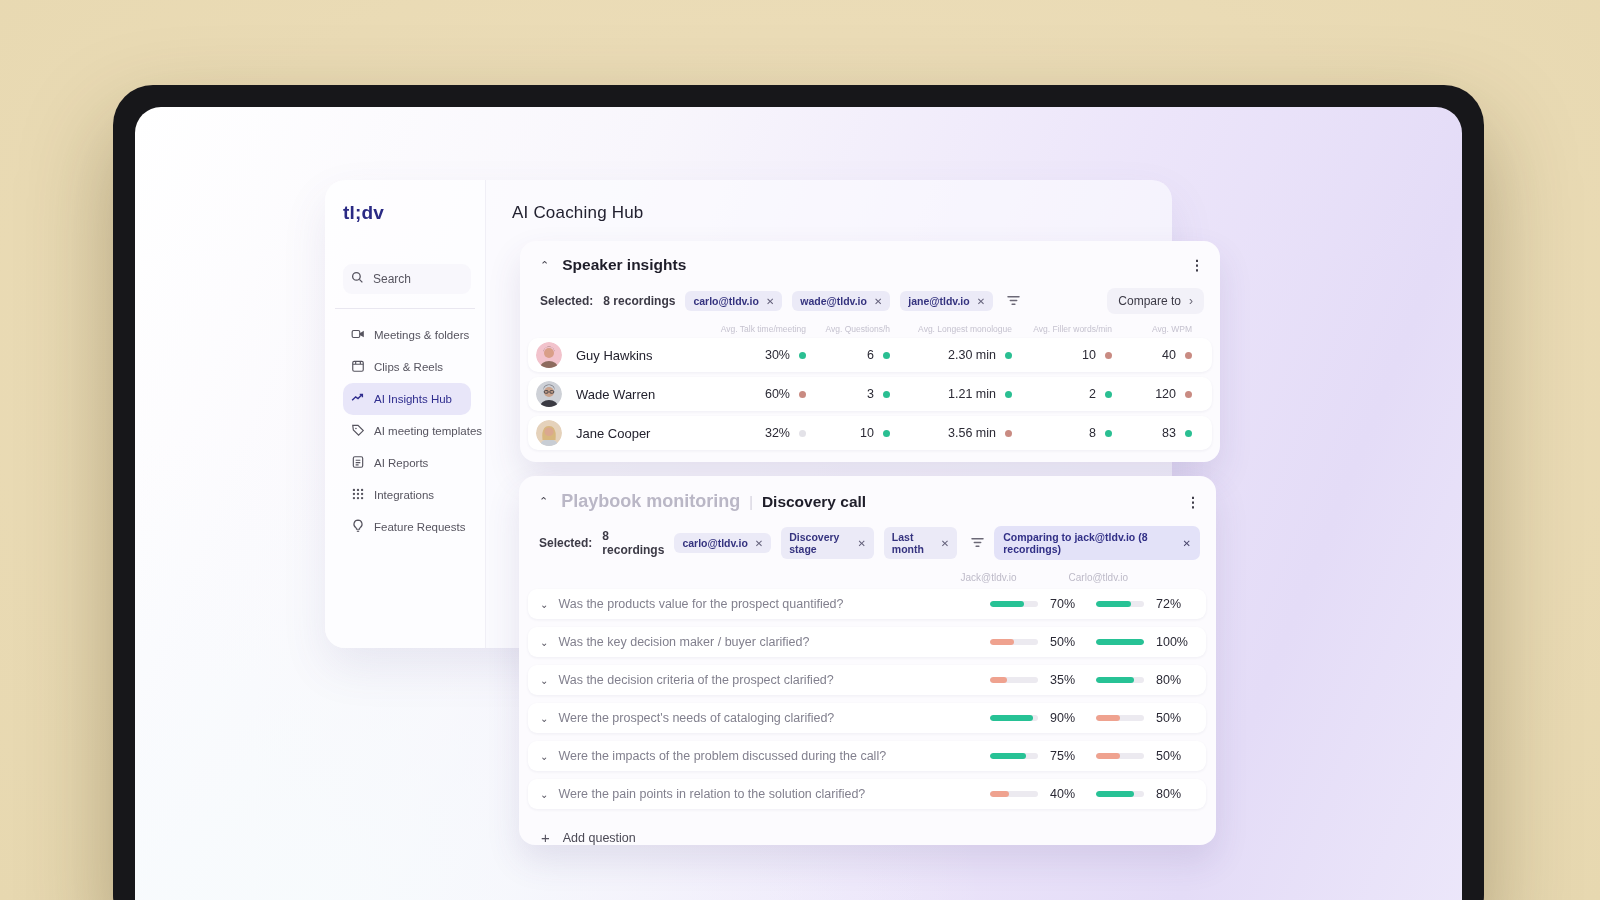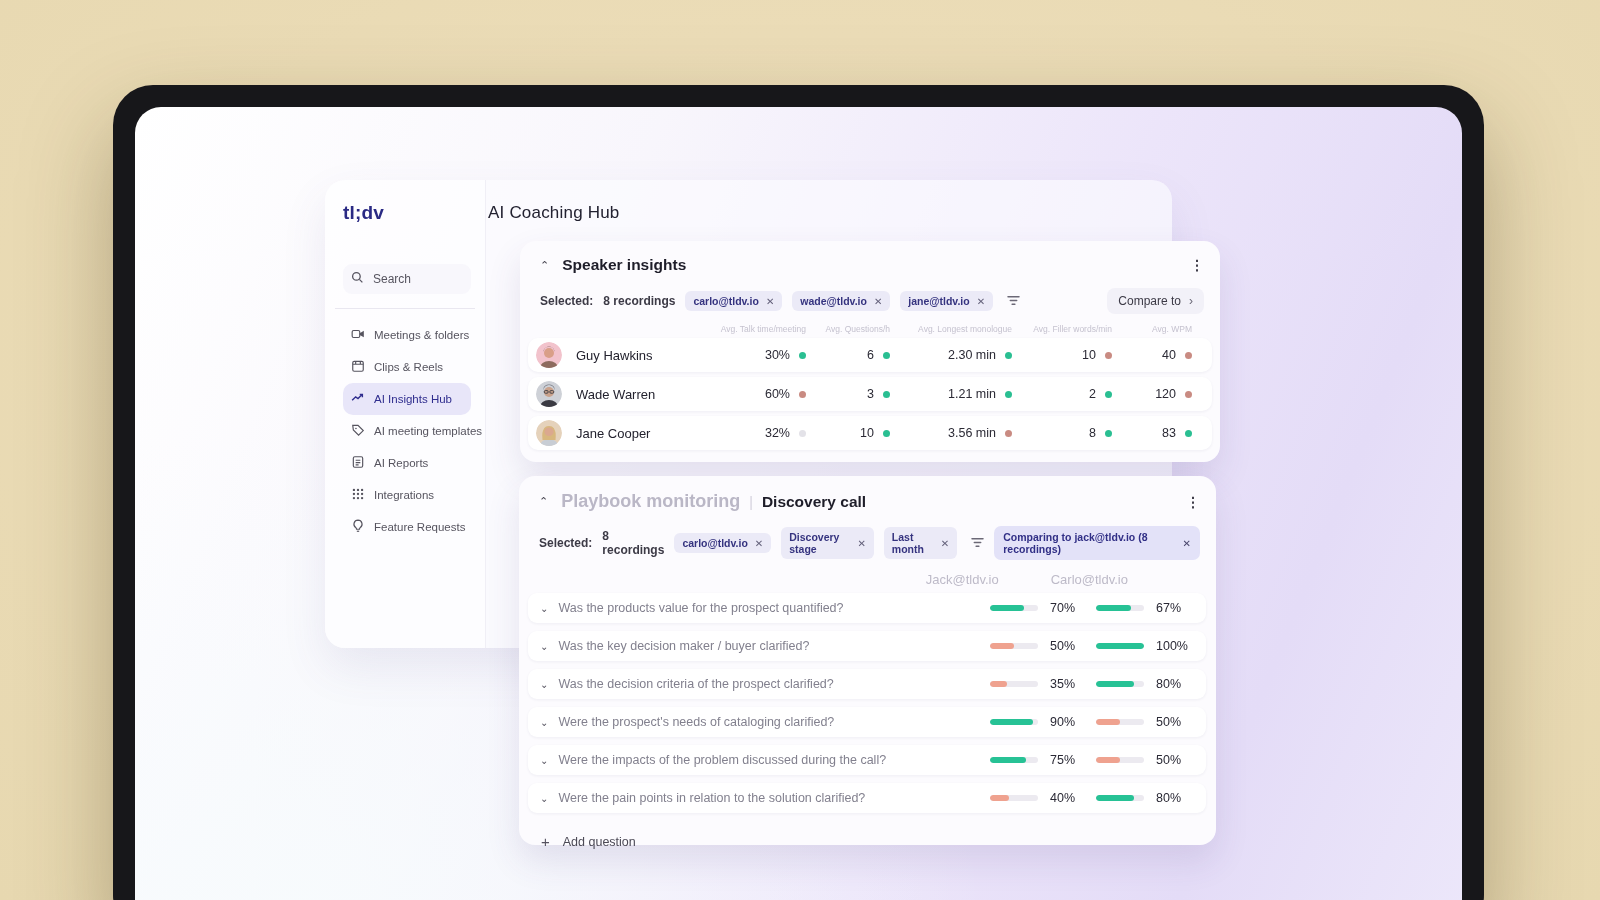--- a/index.html
+++ b/index.html
@@ -24,21 +24,21 @@
     border-radius:20px 0 0 20px; padding:22px 14px 0 18px; }
   .logo { font-size:19px; font-weight:bold; letter-spacing:.2px; color:#2a2a84; }
   .search-item { display:flex; align-items:center; gap:9px; margin-top:40px; padding:7px 8px;
     background:rgba(247,246,251,.85); border-radius:9px; color:#56545f; font-size:12px; cursor:pointer; }
   .side-divider { height:1px; background:#e9e7f0; margin:14px -4px 10px -8px; }
   .side-item { display:flex; align-items:center; gap:9px; padding:8px 8px; border-radius:10px;
     font-size:11.5px; color:#56545f; cursor:pointer; white-space:nowrap; }
   .side-item svg { flex:0 0 auto; }
   .side-item.active { background:#e8e6f9; color:#2f2d8e; font-weight:normal; }
 
-  .page-title { position:absolute; left:488px; top:203px; font-size:17px; color:#222130; font-weight:500; letter-spacing:.2px; }
+  .page-title { position:absolute; left:512px; top:203px; font-size:17px; color:#222130; font-weight:500; letter-spacing:.2px; }
 
   
   .panel { position:absolute; background:#fcfbfe; border-radius:16px; box-shadow:0 16px 34px rgba(70,60,120,.12); }
   .panel-head { display:flex; align-items:center; padding:15px 16px 0 20px; }
   .chev { color:#45434f; font-size:11px; line-height:1; margin-right:13px; cursor:pointer; user-select:none; }
   .panel-title { font-size:15.5px; font-weight:600; color:#1e1d29; }
   .panel-title-muted { font-size:18px; font-weight:600; color:#bab7c6; }
   .title-sep { color:#d3d0dc; margin:0 9px; font-size:14px; }
   .kebab { margin-left:auto; color:#3f3d49; font-size:14px; font-weight:bold; letter-spacing:0; cursor:pointer; line-height:1; }
 
@@ -63,21 +63,21 @@
   .s-row { background:#ffffff; border-radius:10px; height:34px; margin:0 8px 5px 8px; padding:0 2px;
     box-shadow:0 1px 3px rgba(40,35,80,.06); cursor:pointer; }
   .s-row .avatar { width:26px; height:26px; border-radius:50%; overflow:hidden; margin-left:6px; }
   .s-name { font-size:13px; font-weight:500; color:#23222e; padding-left:8px; }
   .val-cell { display:flex; align-items:center; justify-content:flex-end; gap:9px; padding-right:2px; }
   .val { font-size:12.5px; color:#2b2a35; }
   .dot { width:7px; height:7px; border-radius:50%; flex:0 0 auto; }
   .dot-green { background:#2abf92; }
   .dot-red { background:#c98b82; }
   .dot-gray { background:#e3e2e8; }
-  .pb-col-h { font-size:13px; color:#bdbac8; }
+  .pb-col-h { font-size:10px; color:#bdbac8; }
   .q-row { display:flex; align-items:center; background:#ffffff; border-radius:9px; height:30px;
     margin:0 10px 8px 9px; padding:0 14px 0 12px; box-shadow:0 1px 3px rgba(40,35,80,.06); cursor:pointer; }
   .q-chev { color:#55525f; font-size:10px; margin-right:10px; user-select:none; }
   .q-text { flex:1; font-size:12.5px; color:#82808e; }
   .bar { width:48px; height:6px; border-radius:3px; background:#eceaf0; overflow:hidden; flex:0 0 auto; }
   .bar-fill { height:100%; border-radius:3px; }
   .fill-green { background:#27c295; }
   .fill-salmon { background:#efa28f; }
   .pct { width:36px; font-size:12.5px; color:#2a2935; margin-left:12px; }
   .pct.second { margin-right:0; }
@@ -376,21 +376,21 @@
       <span class="q-chev">⌄</span>
       <span class="q-text">Was the products value for the prospect quantified?</span>
       <span class="bar">
           <span class="bar-fill fill-green" style="display: block; width: 70%;"></span>
         </span>
       <span class="pct">70%</span>
       <span class="gap2"></span>
       <span class="bar">
           <span class="bar-fill fill-green" style="display: block; width: 72%;"></span>
         </span>
-      <span class="pct second">67%</span>
+      <span class="pct second">72%</span>
     </div>
     <div class="q-row">
       <span class="q-chev">⌄</span>
       <span class="q-text">Was the key decision maker / buyer clarified?</span>
       <span class="bar">
           <span class="bar-fill fill-salmon" style="display: block; width: 50%;"></span>
         </span>
       <span class="pct">50%</span>
       <span class="gap2"></span>
       <span class="bar">

